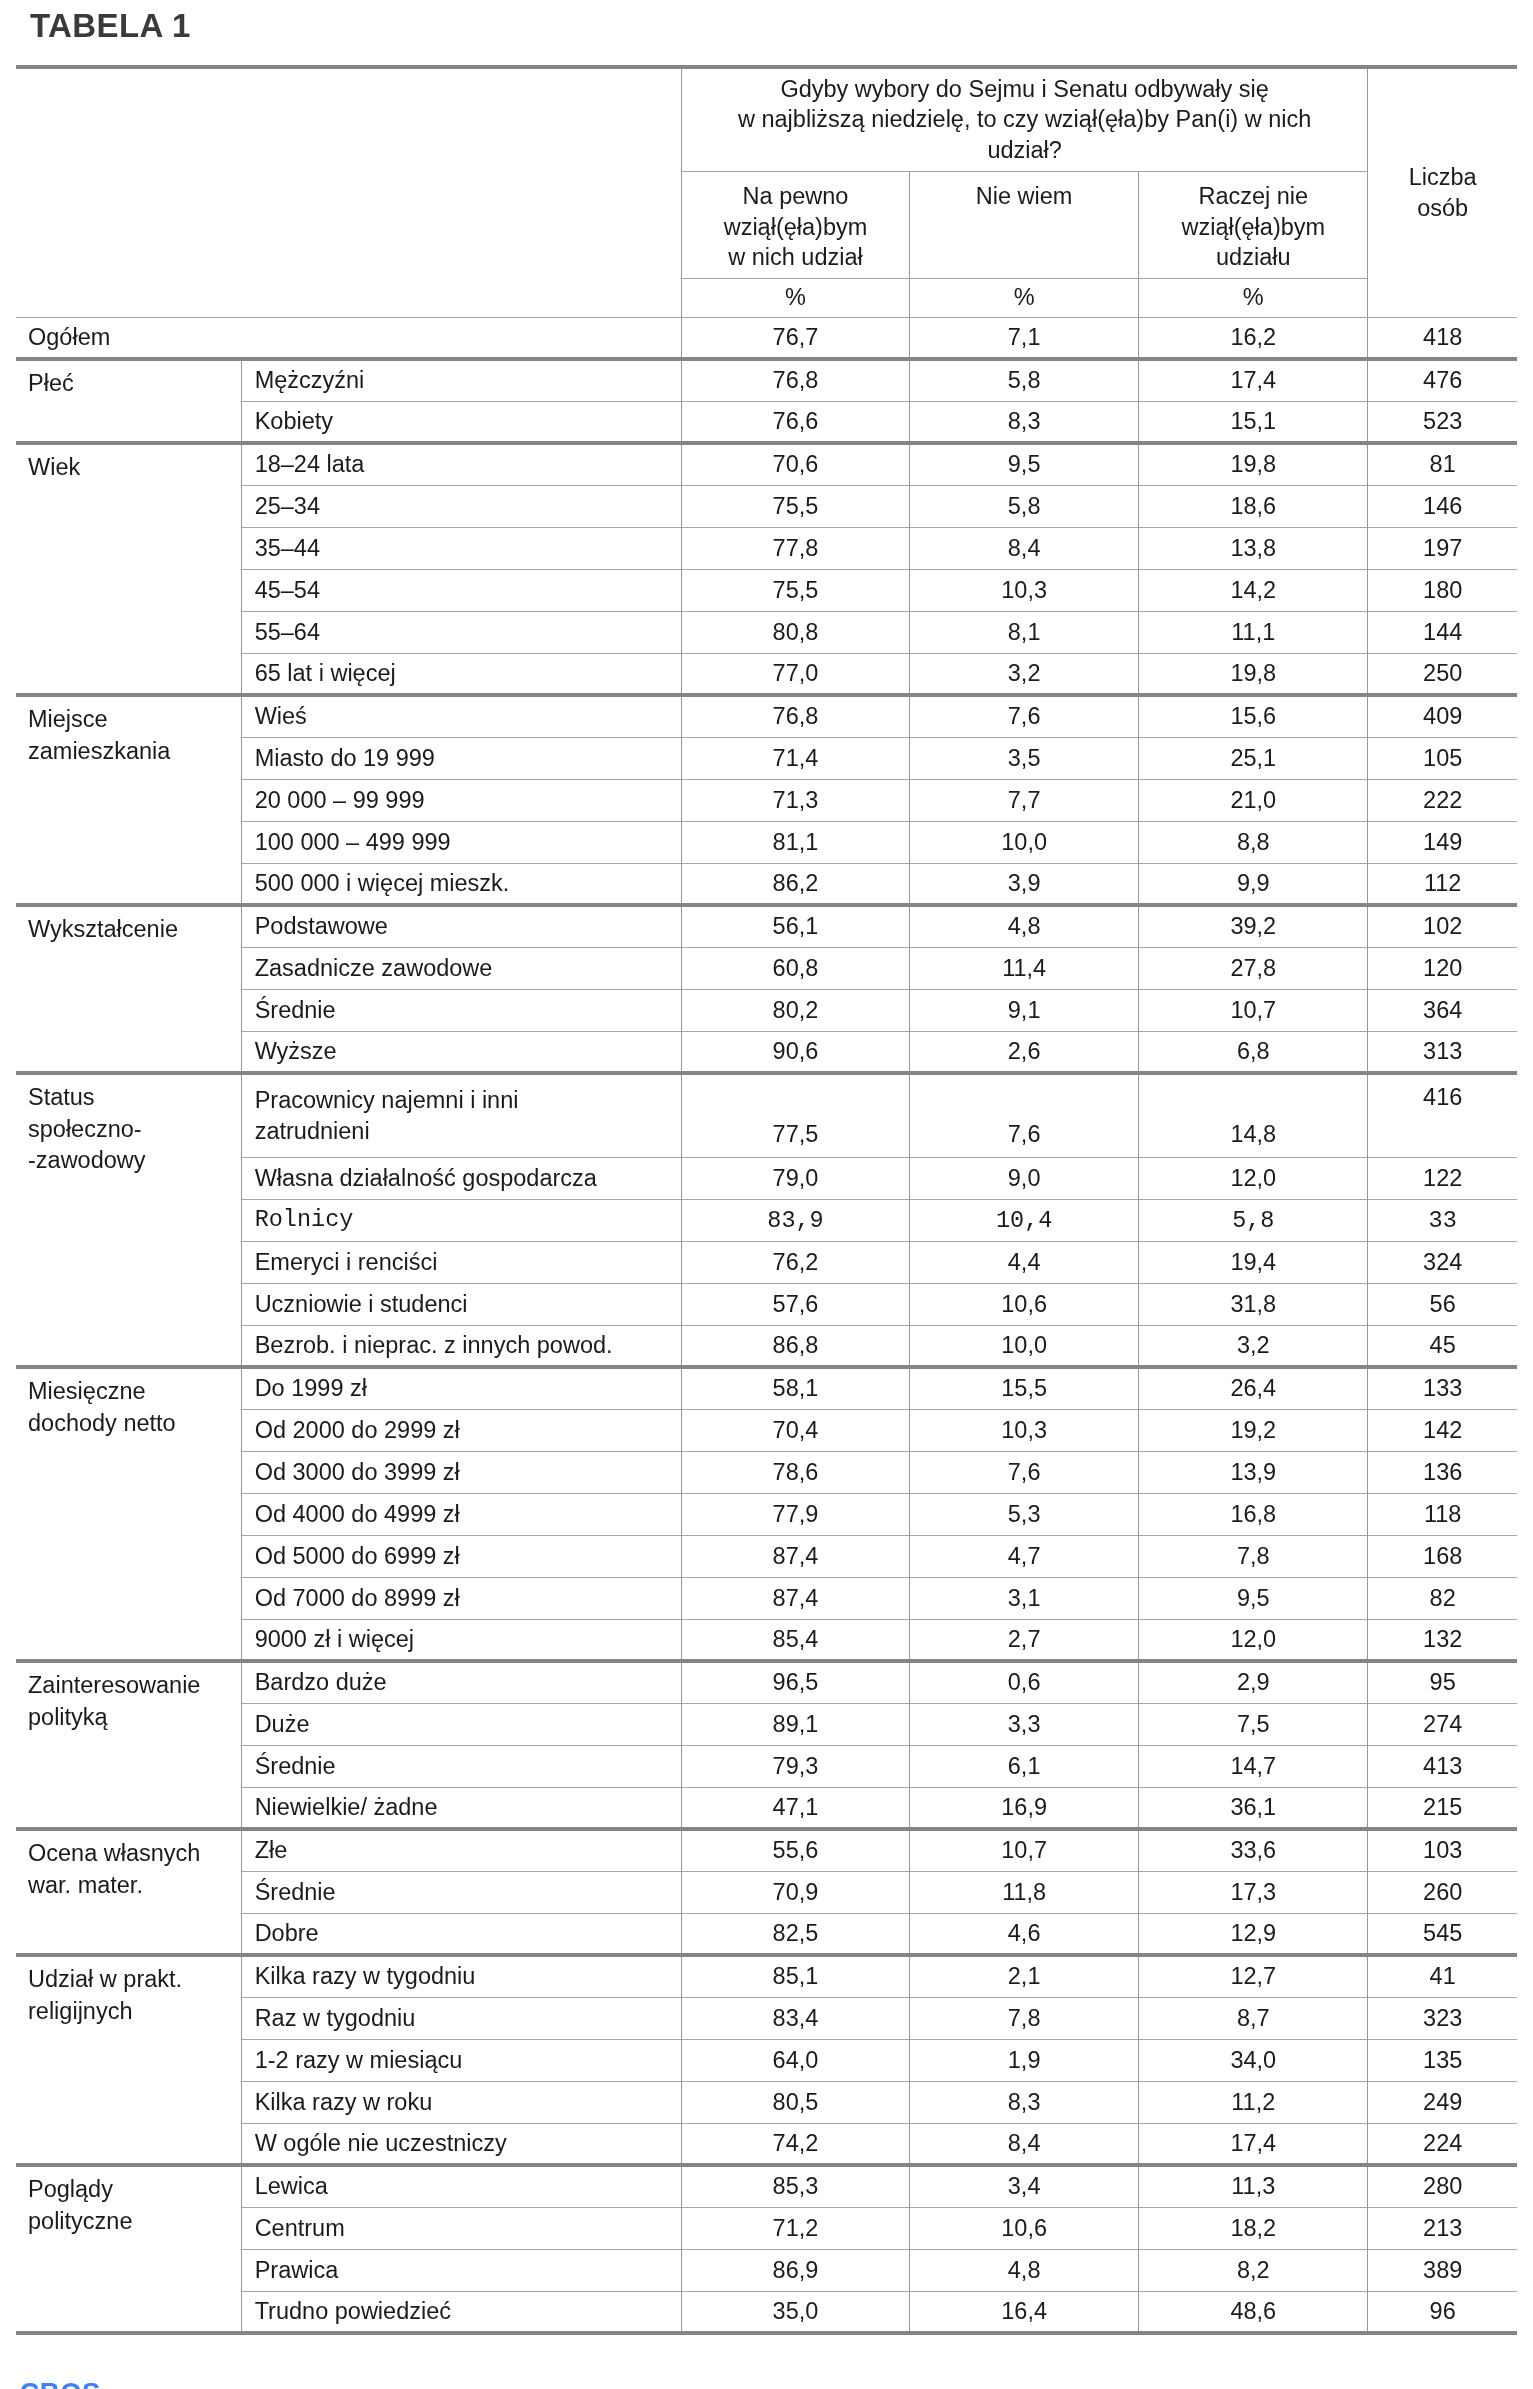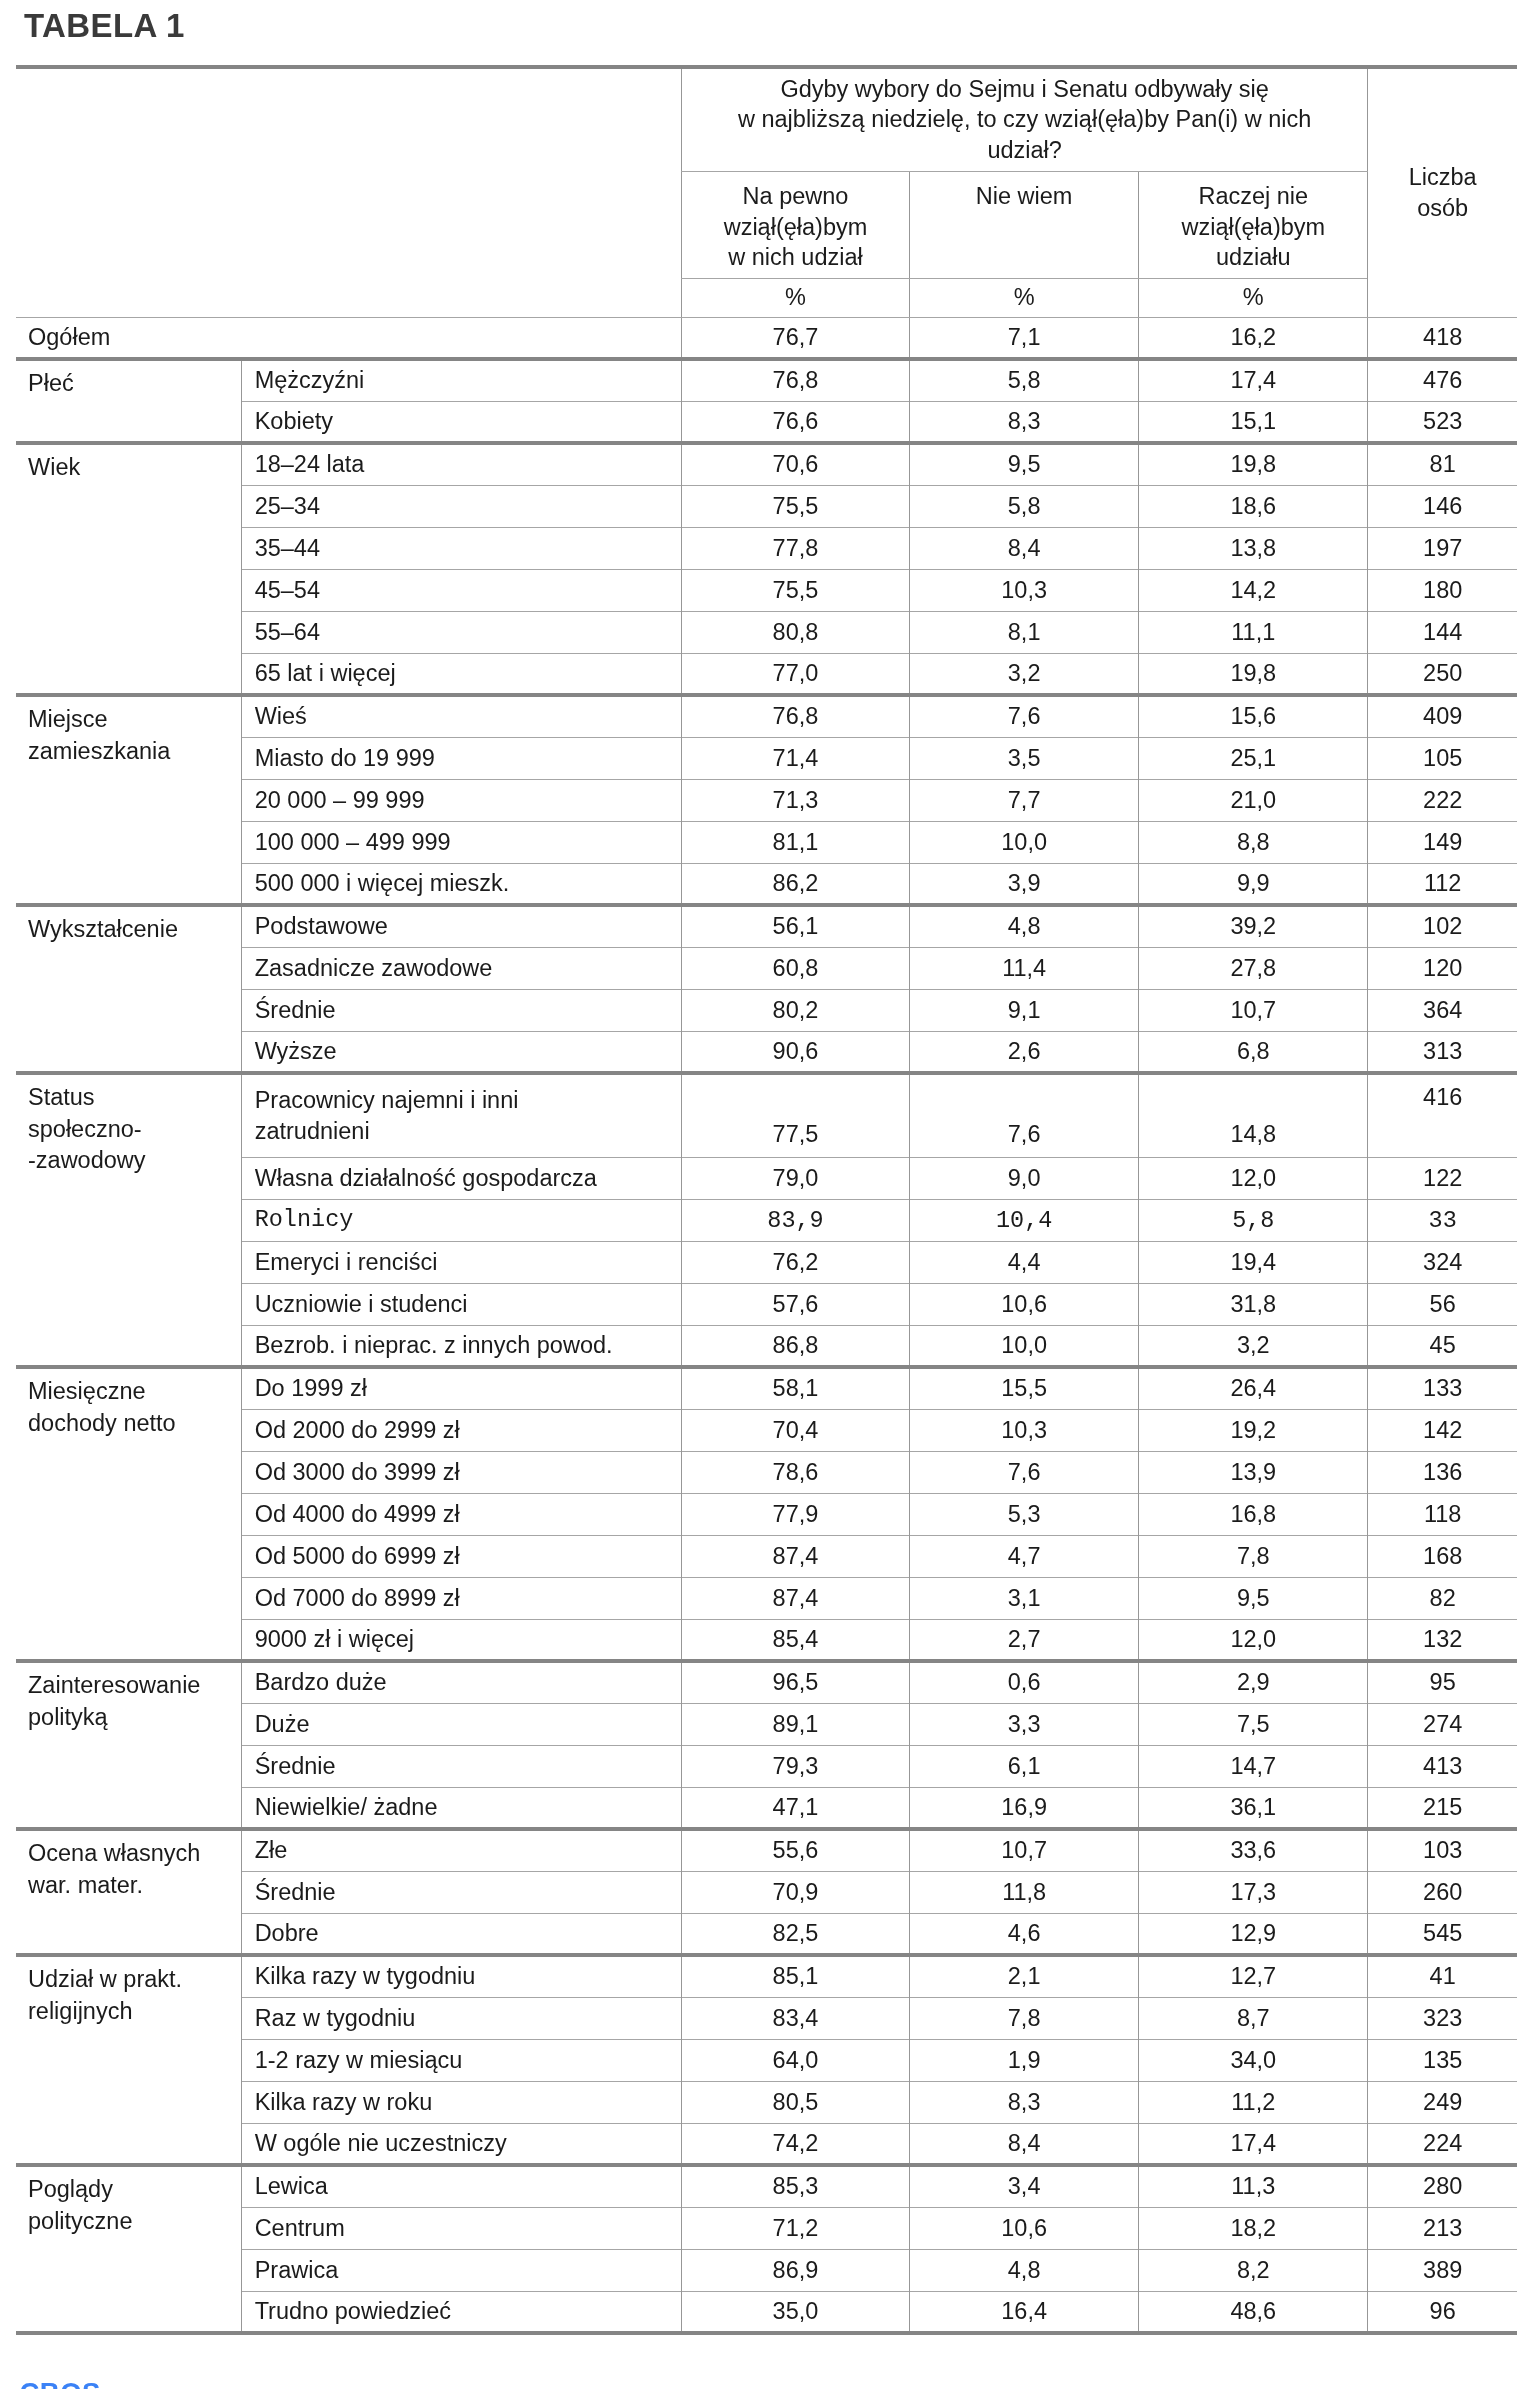--- a/index.html
+++ b/index.html
@@ -11,21 +11,21 @@
   }
   html,body{margin:0;padding:0;background:#ffffff;}
   body{
     width:1533px;height:2389px;
     font-family:"Liberation Sans","DejaVu Sans",sans-serif;
     color:var(--text);
     -webkit-font-smoothing:antialiased;
   }
   .page{position:relative;width:1533px;height:2389px;overflow:hidden;}
   .title{
-    position:absolute;left:24px;top:6.5px;
+    position:absolute;left:30px;top:6.5px;
     font-size:33px;font-weight:bold;color:var(--title);
     letter-spacing:0.4px;margin:0;
   }
   table.tbl{
     position:absolute;left:16px;top:65px;
     border-collapse:collapse;table-layout:fixed;
     width:1501px;
     font-size:23.5px;color:var(--text);
   }
   td{padding:0;}

